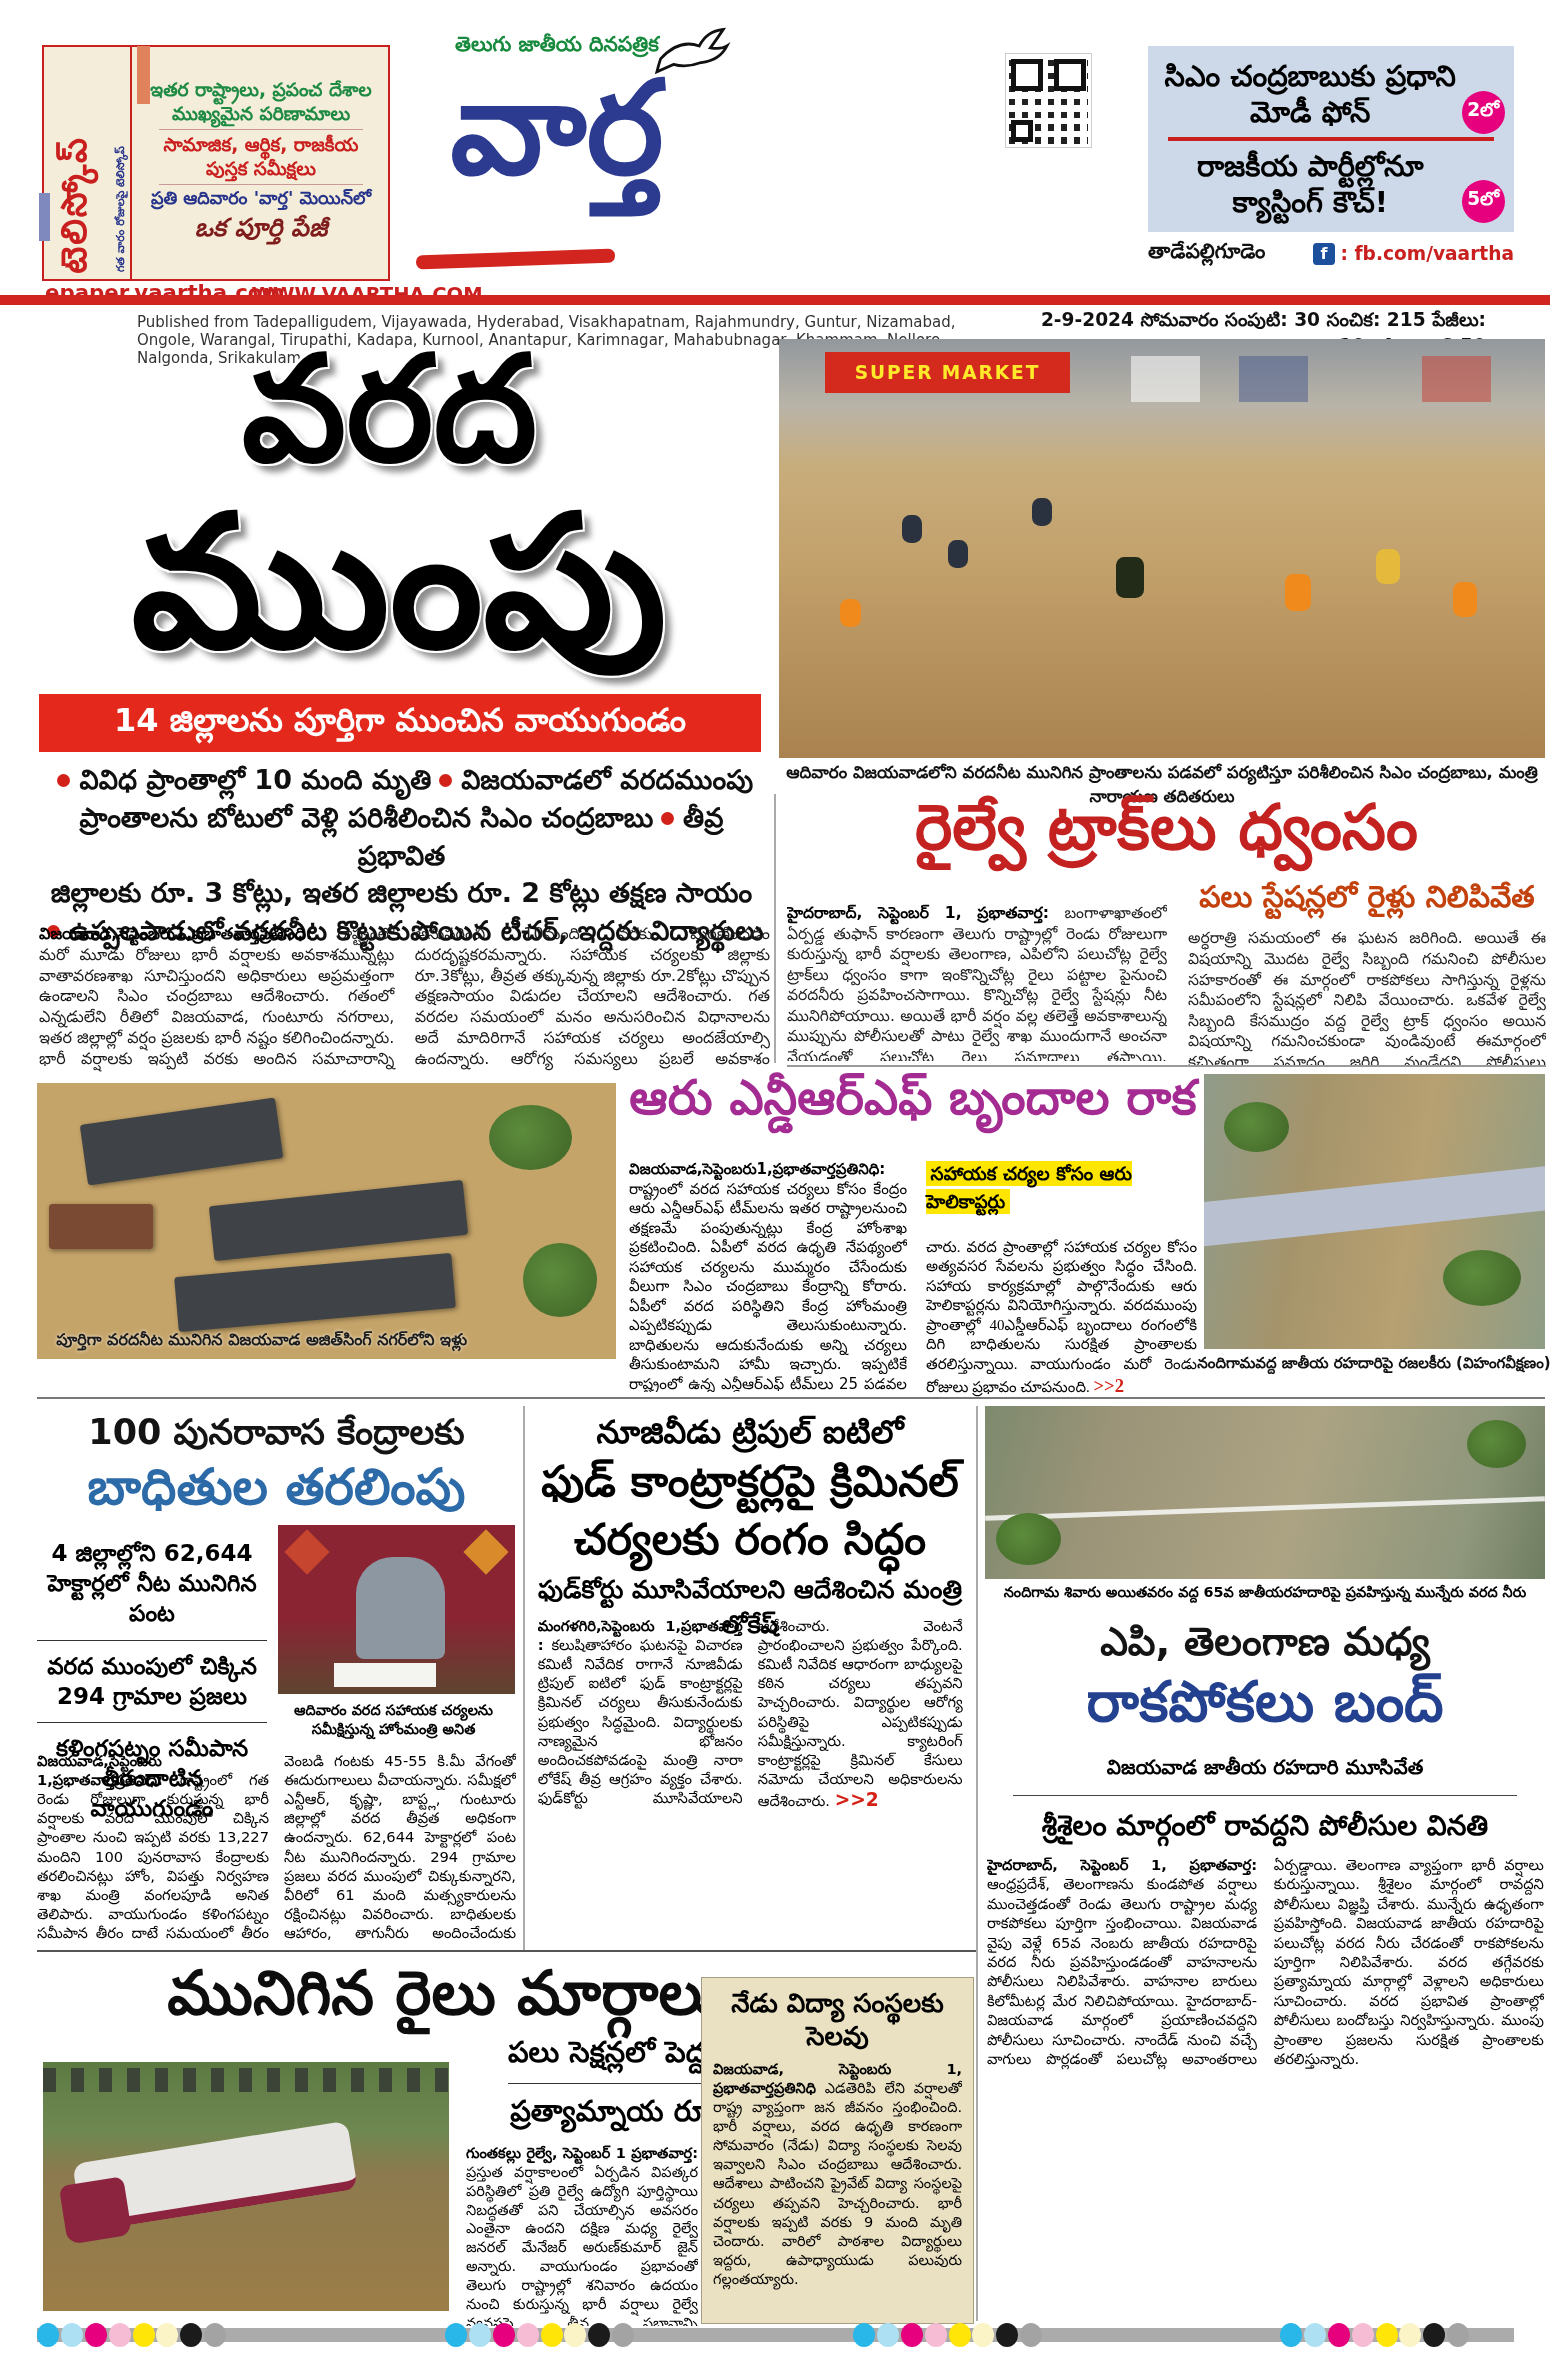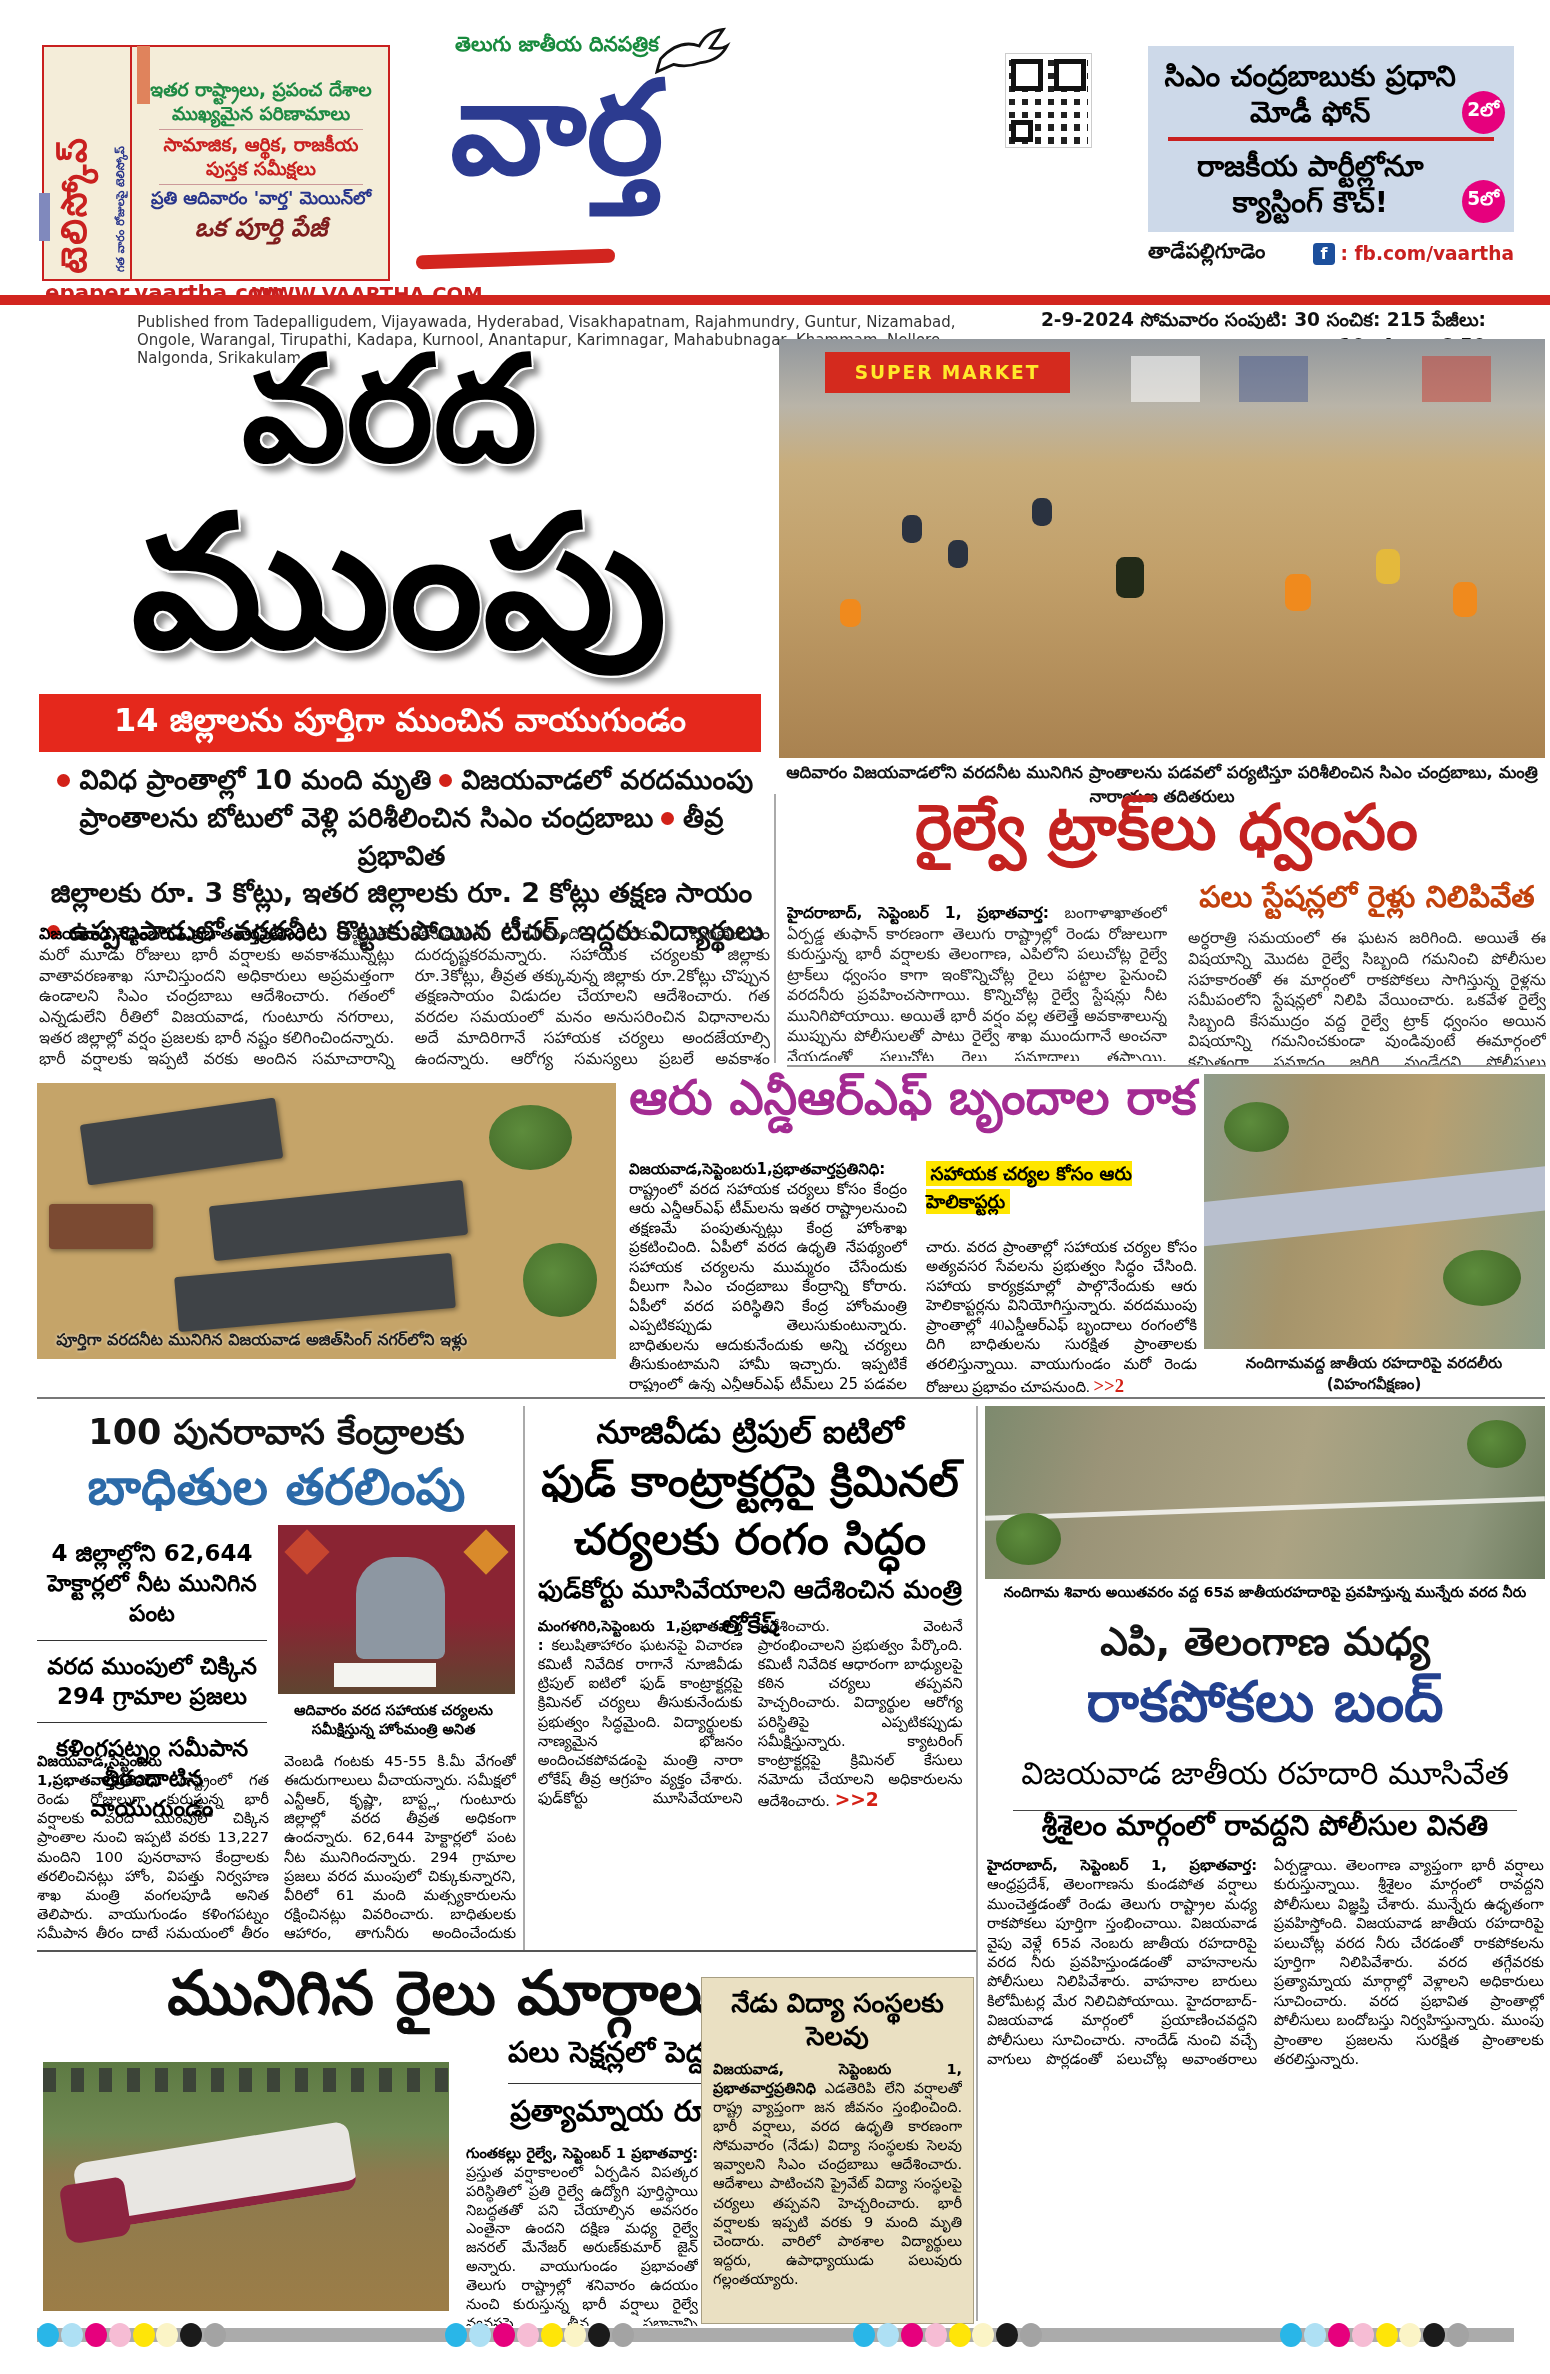--- a/index.html
+++ b/index.html
@@ -136,21 +136,21 @@
   .food-body { position:absolute; left:3.7px; top:210px; width:425px; height:330px; column-count:2; column-gap:15px;
     font-size:14.7px; line-height:1.3; text-align:justify; overflow:hidden; }
 
   .art-roads { left:985px; top:1406px; width:560px; height:915px; }
   .photo-roads { position:absolute; left:0; top:0; width:560px; height:173px;
     background:linear-gradient(105deg,#7d8a6e 0%, #9b9478 22%, #aca383 55%, #8f977c 85%, #6f7d60 100%); }
   .rail-line { position:absolute; left:0; top:58%; width:100%; height:4.6px; background:rgba(255,255,255,.8); transform:rotate(-2deg); }
   .roads-cap { position:absolute; top:178px; width:100%; text-align:center; font-size:14.4px; font-weight:700; }
   .roads-h1 { position:absolute; top:213px; width:100%; text-align:center; font-size:39px; font-weight:800; color:#141414; }
   .roads-h2 { position:absolute; top:263px; width:100%; text-align:center; font-size:56px; font-weight:800; color:#23418f; }
-  .roads-s1 { position:absolute; top:349px; left:5%; width:90%; text-align:center; font-size:31px; font-weight:400;
+  .roads-s1 { position:absolute; top:349px; left:5%; width:90%; text-align:center; font-size:20px; font-weight:700;
     border-bottom:1.9px solid #444; padding-bottom:11px; }
   .roads-s2 { position:absolute; top:403px; width:100%; text-align:center; font-size:28px; font-weight:700; }
   .roads-body { position:absolute; left:1.9px; top:449px; width:557px; height:462px; column-count:2; column-gap:16.7px;
     font-size:14.7px; line-height:1.32; text-align:justify; overflow:hidden; }
 
   
   .art-trains { left:37px; top:1953px; width:939px; height:373px; }
   .trains-hl { position:absolute; left:0; top:3.7px; width:816px; text-align:center; font-size:61px; font-weight:800; color:#0d0d0d; }
   .photo-train { position:absolute; left:5.6px; top:109px; width:406px; height:249px;
     background:linear-gradient(#5d7a43 0%, #6f8852 28%, #8c7a4e 45%, #9c7d47 100%); }
@@ -302,21 +302,21 @@
     <div class="tree" style="left:78%; top:8%; width:83px; height:65px;"></div>
     <div class="tree" style="left:84%; top:58%; width:74px; height:74px;"></div>
     <div class="cap-on-photo">పూర్తిగా వరదనీట మునిగిన విజయవాడ అజిత్‌సింగ్ నగర్‌లోని ఇళ్లు</div>
   </div>
 
   <div class="abs photo photo-right">
     <div class="tree" style="left:6%; top:10%; width:65px; height:50px;"></div>
     <div class="tree" style="left:70%; top:64%; width:78px; height:56px;"></div>
     <div style="position:absolute; left:-4%; top:40%; width:110%; height:16%; background:#b9c0cf; transform:rotate(-6deg);"></div>
   </div>
-  <div class="abs cap-right">నందిగామవద్ద జాతీయ రహదారిపై వరదలీరు (విహంగవీక్షణం)</div>
+  <div class="abs cap-right">నందిగామవద్ద జాతీయ రహదారిపై రజలకీరు (విహంగవీక్షణం)</div>
 
   <div class="abs hrule" style="left:37px; top:1397px; width:1508px; background:#777;"></div>
   <div class="abs vrule" style="left:523px; top:1406px; height:544px;"></div>
   <div class="abs vrule" style="left:976px; top:1406px; height:915px;"></div>
 
   <div class="abs art-rehab">
     <div class="rehab-k">100 పునరావాస కేంద్రాలకు</div>
     <div class="rehab-hl">బాధితుల తరలింపు</div>
     <div class="rehab-points">
       <div class="pt uline">4 జిల్లాల్లోని 62,644 హెక్టార్లలో నీట మునిగిన పంట</div>

